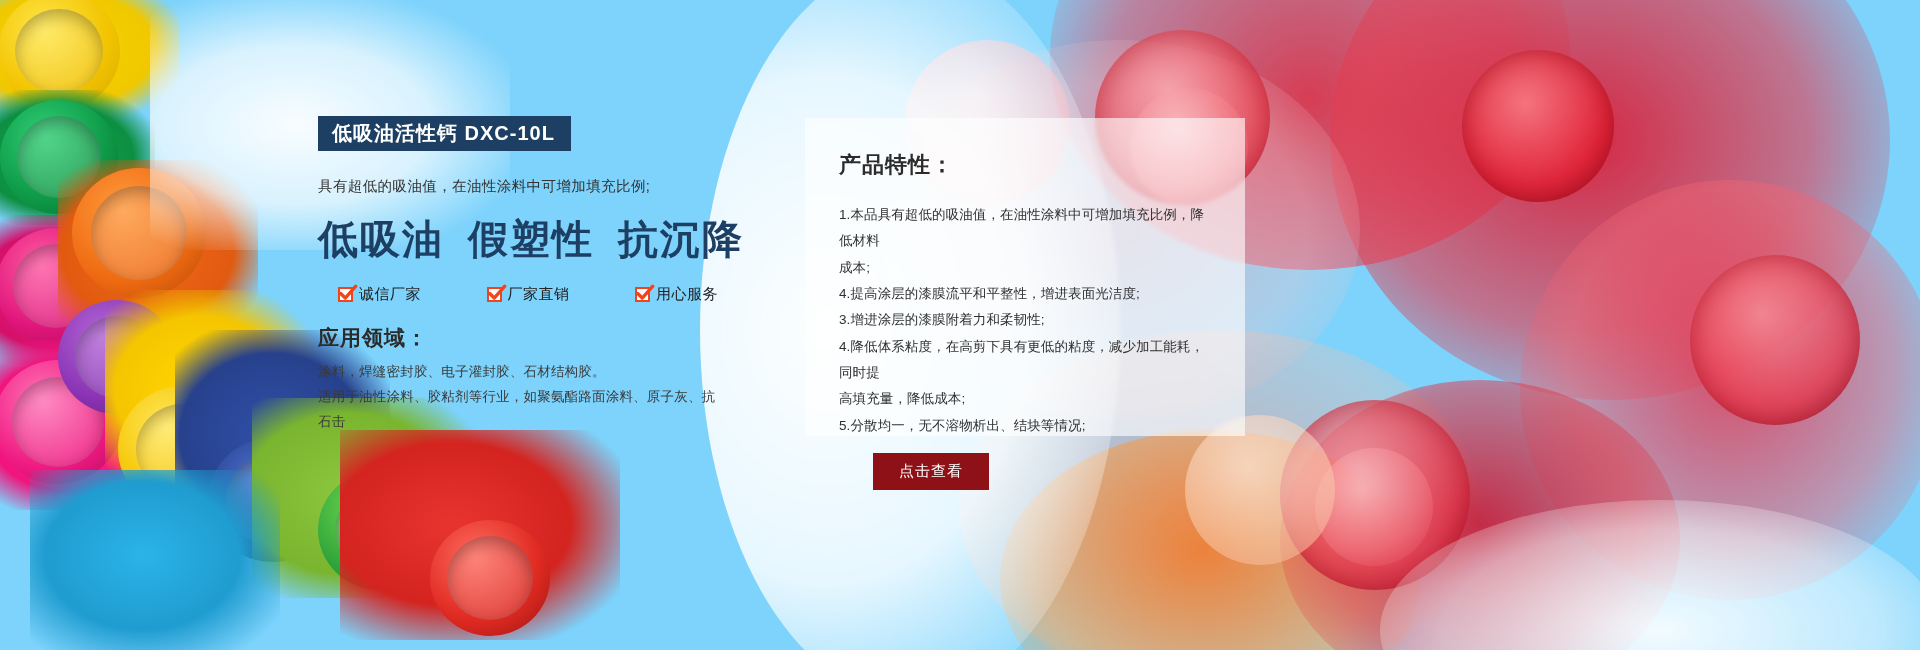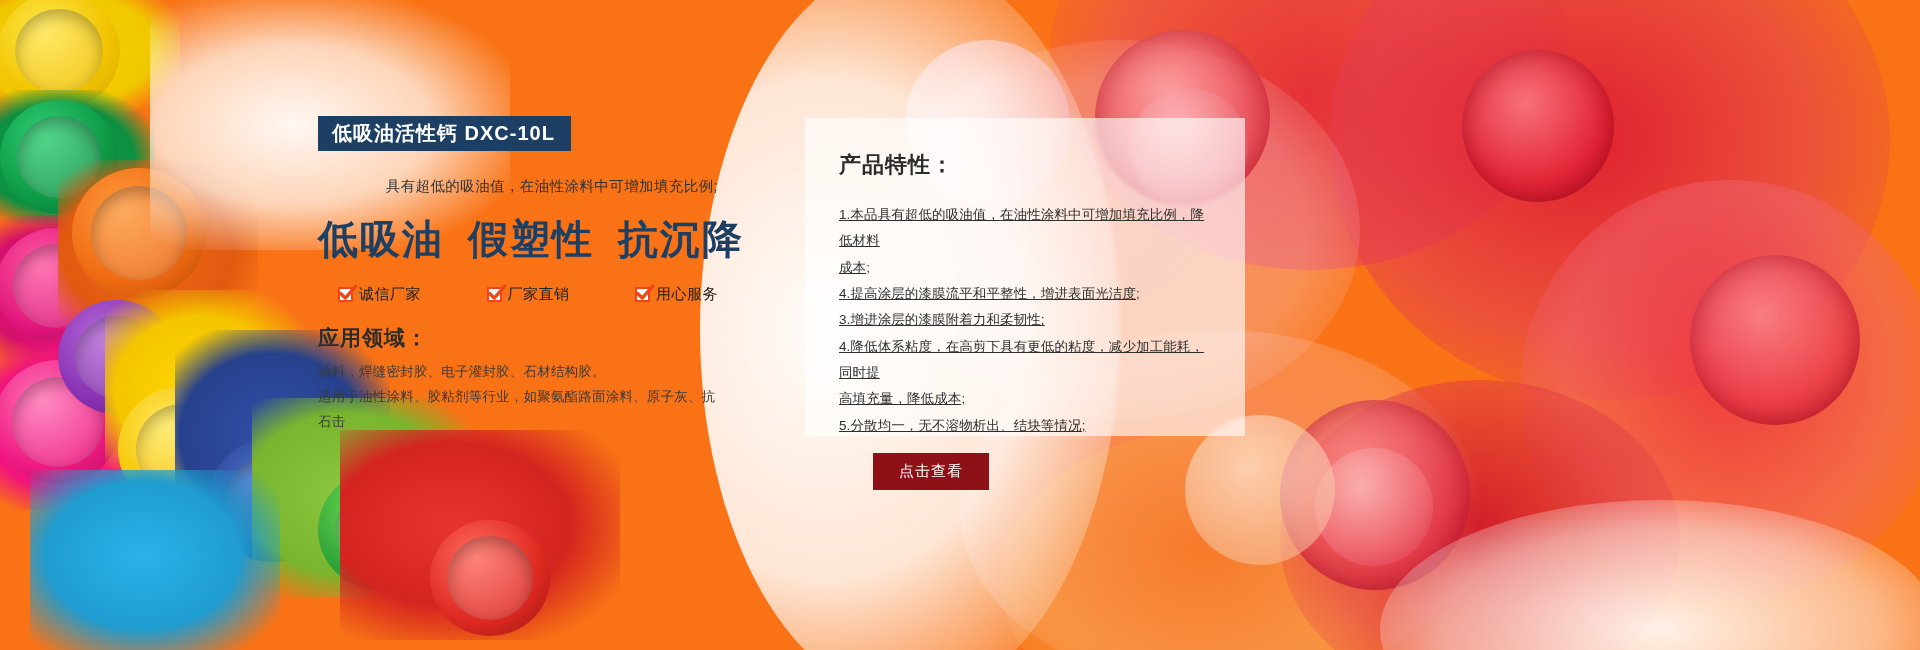--- a/index.html
+++ b/index.html
@@ -3,21 +3,21 @@
 <meta charset="utf-8">
 <style>
   * { margin:0; padding:0; box-sizing:border-box; }
   html,body { width:1920px; height:650px; overflow:hidden; }
   body {
     font-family:"Liberation Sans","DejaVu Sans",sans-serif;
     background:#ffffff;
     position:relative;
   }
 
-  .banner { position:absolute; inset:0; width:1920px; height:650px; overflow:hidden; background:#f97316; }
+  .banner { position:absolute; inset:0; width:1920px; height:650px; overflow:hidden; background:#7dd3fc; }
 
   
   .bg-art { position:absolute; inset:0; }
 
   
   .pot { position:absolute; border-radius:50%; }
   .pot::after{
     content:""; position:absolute; inset:14%;
     border-radius:50%;
     background:rgba(255,255,255,.17);
@@ -43,21 +43,20 @@
     line-height:1;
     white-space:nowrap;
   }
 
   .subtitle{
     margin-top:26px;
     font-size:14.5px;
     color:#333333;
     letter-spacing:.4px;
     white-space:nowrap;
-    text-align:right;
   }
 
   .headline{
     margin-top:16px;
     font-family:"Liberation Serif","DejaVu Serif",serif;
     font-size:40px;
     font-weight:bold;
     color:#1d3f63;
     letter-spacing:2px;
     white-space:nowrap;
@@ -114,21 +113,21 @@
     color:#2c2c2c;
     letter-spacing:1px;
   }
   .feat-list{
     margin-top:22px;
     font-size:13.5px;
     color:#2f2f2f;
     line-height:1.95;
     letter-spacing:.1px;
   }
-  .feat-list li{ list-style:none;text-decoration:underline; }
+  .feat-list li{ list-style:none; }
 
   .cta{
     margin-top:14px;
     margin-left:34px;
     display:inline-block;
     background:#8d1117;
     color:#ffffff;
     font-size:15px;
     letter-spacing:1px;
     padding:9px 26px;

